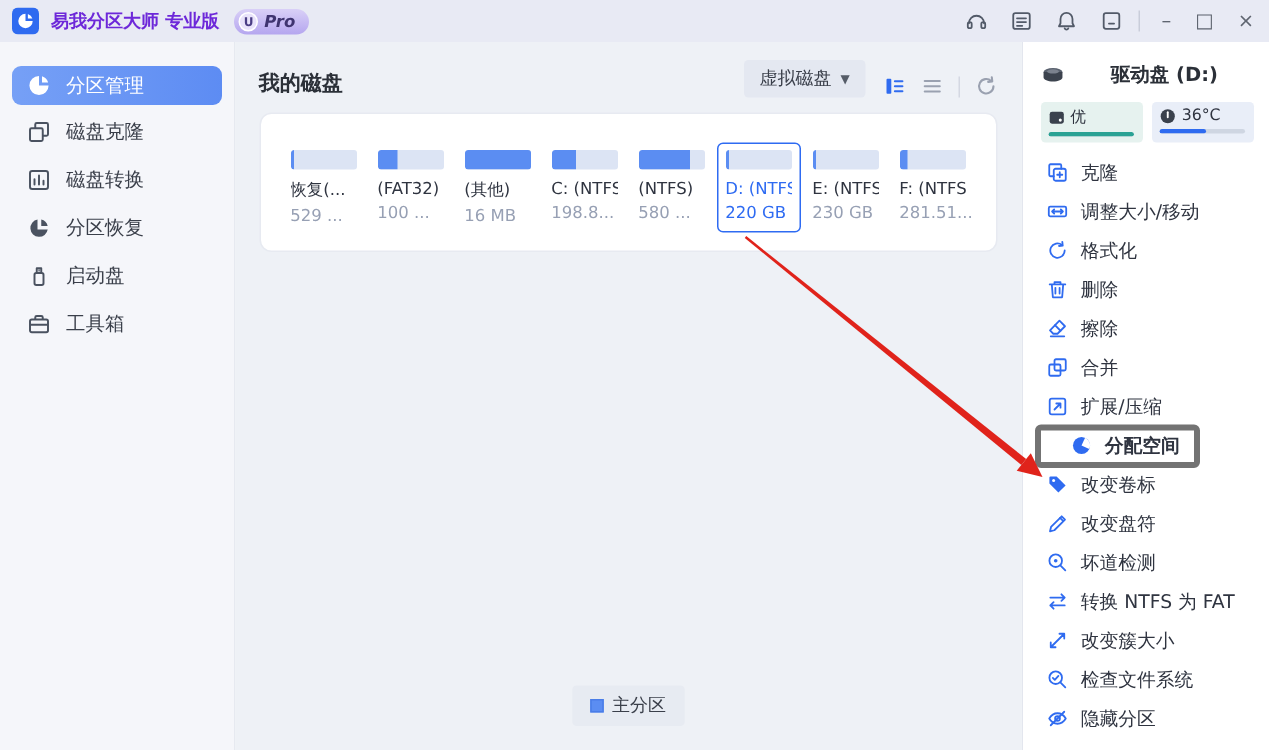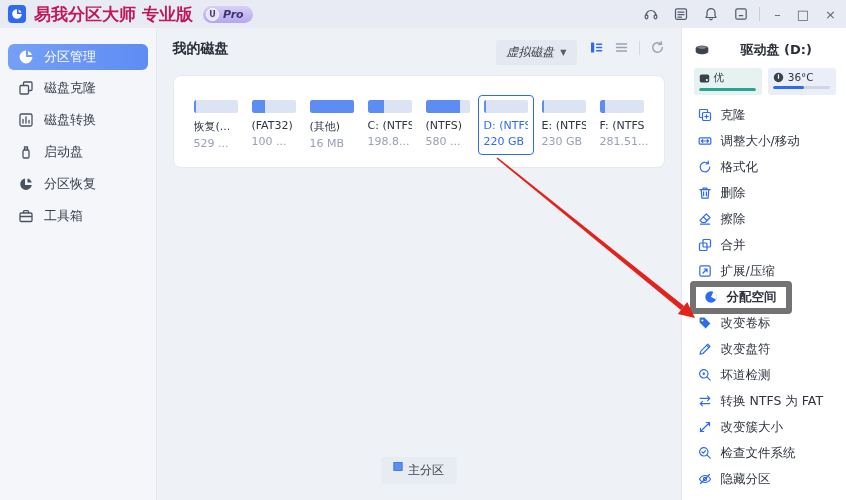--- a/index.html
+++ b/index.html
@@ -10,21 +10,21 @@
   }
   svg { display:block; }
   .ic { flex:0 0 auto; }
 
   
   .titlebar {
     height:28px; background:#e8eaf4; display:flex; align-items:center;
     padding:0 10px 0 8px; gap:8px;
   }
   .logo { width:18px; height:18px; }
-  .app-title { font-size:17px; font-weight:bold; color:#be185d; }
+  .app-title { font-size:12px; font-weight:bold; color:#6d28d9; }
   .pro-badge {
     display:inline-flex; align-items:center; gap:4px; margin-left:2px;
     background:linear-gradient(180deg,#d9d0f7,#b5a6ef);
     border-radius:9px; padding:1px 9px 1px 3px; height:17px;
   }
   .pro-u {
     width:13px; height:13px; border:1.2px solid #fff; border-radius:50%;
     display:flex; align-items:center; justify-content:center;
     font-size:8px; font-weight:bold; color:#4a3d85; background:#e8e2fb;
   }
@@ -50,27 +50,27 @@
   }
   .side-item .side-ic { color:#4a5260; }
   .side-item.active {
     background:linear-gradient(90deg,#76a0f6,#5d8cf3); color:#fff; height:26px;
   }
   .side-item.active .side-ic { color:#fff; }
 
   
   .main { flex:1; background:#eef1f6; position:relative; }
   .main-header {
-    display:flex; align-items:flex-start; padding:12px 16px 8px 16px;
+    display:flex; align-items:flex-end; padding:12px 16px 8px 16px;
   }
   .main-title { font-size:14px; font-weight:bold; color:#2b3038; }
   .mh-spacer { flex:1; }
   .vd-btn {
     display:inline-flex; align-items:center; gap:6px; background:#e4e8f1;
-    border-radius:3px; padding:4px 10px; font-size:12px; color:#3a3f4a;font-style:italic;
+    border-radius:3px; padding:4px 10px; font-size:12px; color:#3a3f4a;
   }
   .vd-caret { font-size:8px; color:#555c68; }
   .view-icons { display:flex; align-items:center; gap:10px; margin-left:12px; }
   .vi-divider { width:1px; height:14px; background:#d4d8e2; }
 
   
   .disk-card {
     margin:2px 16px 0 16px; background:#fff; border-radius:8px;
     border:1px solid #e7eaf1; padding:10px 14px 12px 14px;
   }
@@ -86,21 +86,21 @@
   .pbar { height:13px; background:#dce4f4; border-radius:2px; overflow:hidden; }
   .pfill { height:100%; background:#5b8df2; border-radius:2px 0 0 2px; }
   .plabel { margin-top:6px; font-size:11px; color:#2f3440; white-space:nowrap; overflow:hidden; }
   .psize { margin-top:3px; font-size:11px; color:#97a0b4; white-space:nowrap; }
   .part.selected { border-color:#2e6bf2; }
   .part.selected .plabel, .part.selected .psize { color:#2e6bf2; }
 
   .legend {
     position:absolute; bottom:16px; left:50%; transform:translateX(-50%);
     background:#e7ebf2; border-radius:3px; padding:5px 12px;
-    display:flex; gap:6px; font-size:12px; color:#3a3f4a;
+    display:flex; align-items:center; gap:6px; font-size:12px; color:#3a3f4a;
   }
   .legend-swatch { width:9px; height:9px; background:#5b8df2; border:1px solid #4a7de8; }
 
   
   .panel {
     width:166px; background:#fff; border-left:1px solid #e3e6ee;
     padding:13px 10px 0 12px; overflow:hidden;
   }
   .drive-row { display:flex; align-items:center; gap:7px; }
   .drive-title { font-size:13px; font-weight:bold; color:#2b3038;margin-left:24px; }
@@ -113,21 +113,21 @@
   .chip-bar-fill { height:100%; border-radius:2px; }
   .chip-health .chip-bar-fill { background:#2aa294; }
   .chip-temp .chip-bar-fill { background:#2f6bf0; }
 
   .menu { margin-top:7px; }
   .menu-item { display:flex; align-items:center; height:26px; }
   .menu-inner { display:flex; align-items:center; gap:9px; padding:2px 4px; }
   .menu-ic { color:#2f6bf0; }
   .menu-label { font-size:12.5px; color:#2f3440; white-space:nowrap; }
   .menu-item.highlighted .menu-inner {
-    border:6px solid #737373; border-radius:4px; padding:2px 9px 2px 8px; margin-left:-4px;
+    border:4px solid #737373; border-radius:4px; padding:2px 9px 2px 20px; margin-left:-4px;
   }
   .menu-item.highlighted .menu-label { font-weight:bold; }
 
   
   .anno { position:absolute; left:0; top:0; pointer-events:none; z-index:50; }
 </style>
 </head>
 <body>
 
 <div class="titlebar">
@@ -204,35 +204,35 @@
       <span class="ic side-ic">
         <svg width="16" height="16" viewBox="0 0 16 16" fill="none" stroke="currentColor" stroke-width="1.3" stroke-linecap="round">
             <rect x="2" y="2" width="12" height="12" rx="1.5"></rect>
             <path d="M5 11V7.5M8 11V5M11 11V8.5"></path>
           </svg>
       </span>
       <span>磁盘转换</span>
     </div>
     <div class="side-item">
       <span class="ic side-ic">
+        <svg width="16" height="16" viewBox="0 0 16 16">
+            <path d="M7 2.4A5.8 5.8 0 1 0 13.8 9H7z" fill="currentColor"></path>
+            <path d="M9.5 2.4A5.8 5.8 0 0 1 13.8 6.6H9.5z" fill="currentColor"></path>
+          </svg>
+      </span>
+      <span>分区恢复</span>
+    </div>
+    <div class="side-item">
+      <span class="ic side-ic">
         <svg width="16" height="16" viewBox="0 0 16 16" fill="none" stroke="currentColor" stroke-width="1.3" stroke-linejoin="round">
             <rect x="5" y="6" width="6" height="8" rx="1.2"></rect>
             <path d="M6.5 6V2.8h3V6M7.6 4.3h.9"></path>
           </svg>
       </span>
       <span>启动盘</span>
-    </div>
-    <div class="side-item">
-      <span class="ic side-ic">
-        <svg width="16" height="16" viewBox="0 0 16 16">
-            <path d="M7 2.4A5.8 5.8 0 1 0 13.8 9H7z" fill="currentColor"></path>
-            <path d="M9.5 2.4A5.8 5.8 0 0 1 13.8 6.6H9.5z" fill="currentColor"></path>
-          </svg>
-      </span>
-      <span>分区恢复</span>
     </div>
     <div class="side-item">
       <span class="ic side-ic">
         <svg width="16" height="16" viewBox="0 0 16 16" fill="none" stroke="currentColor" stroke-width="1.3" stroke-linejoin="round">
             <rect x="2" y="5" width="12" height="8.5" rx="1.2"></rect>
             <path d="M5.5 5V3.6a1 1 0 0 1 1-1h3a1 1 0 0 1 1 1V5M2 8.5h12"></path>
           </svg>
       </span>
       <span>工具箱</span>
     </div>

